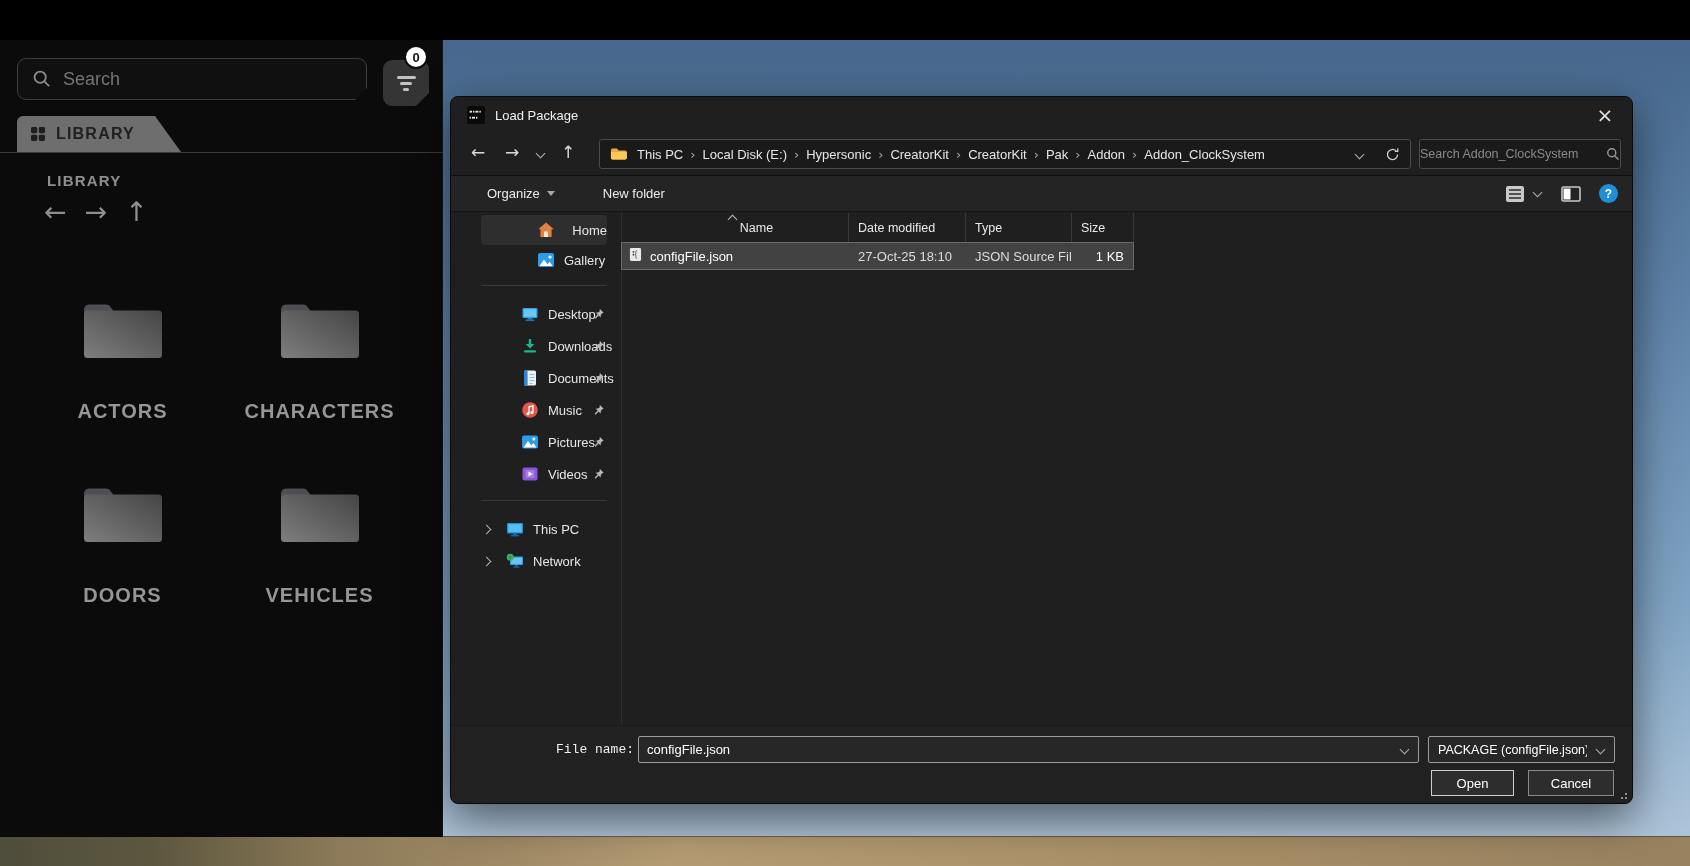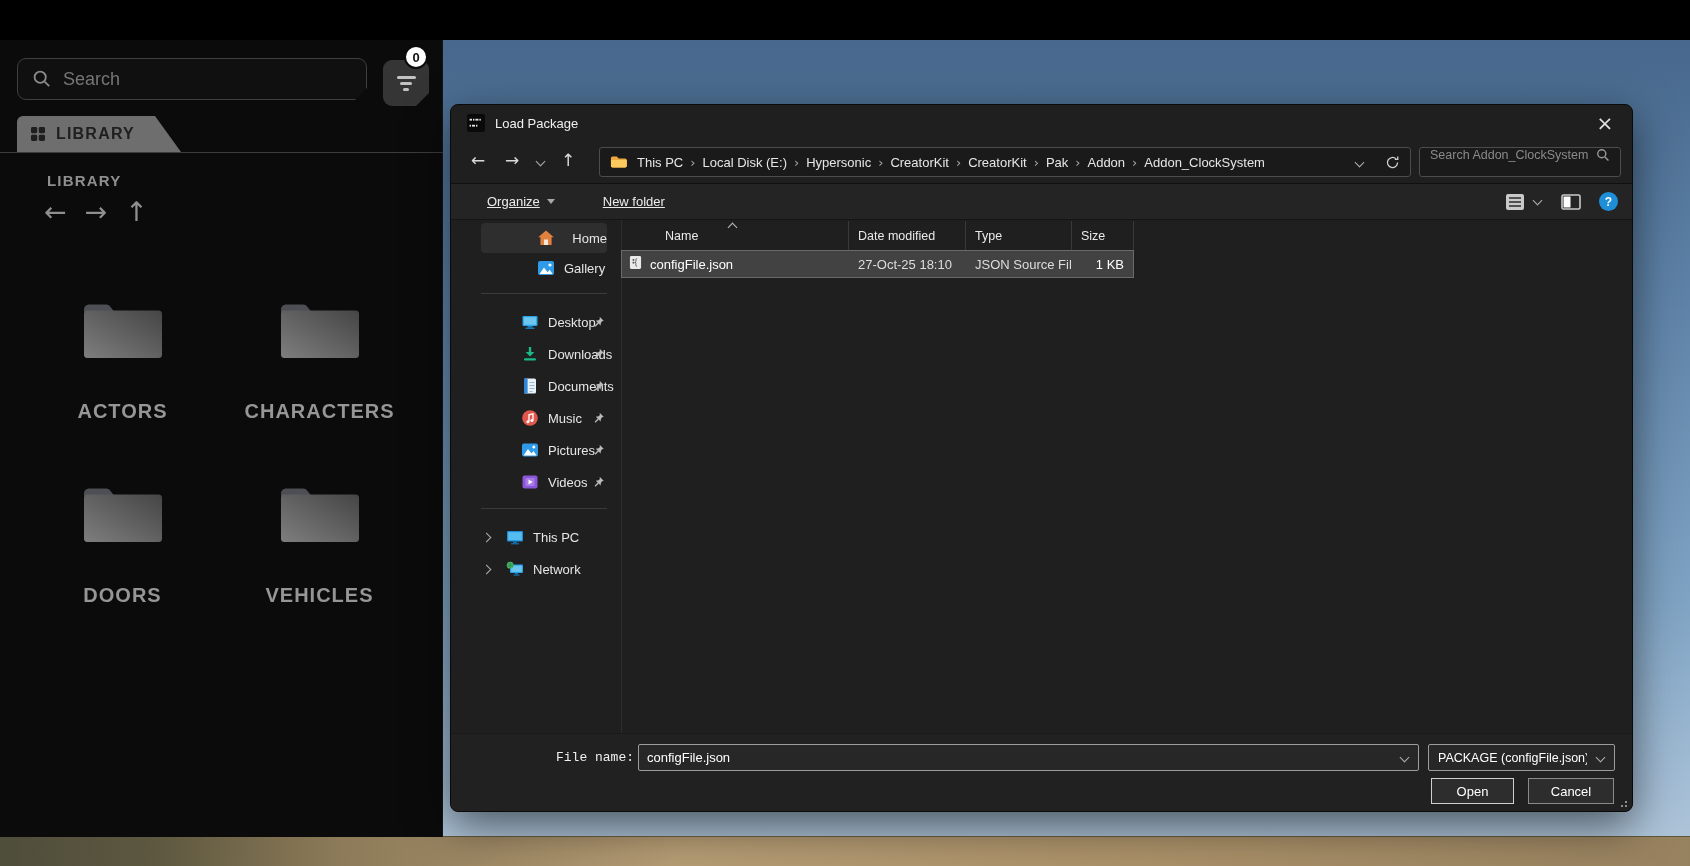--- a/index.html
+++ b/index.html
@@ -45,21 +45,21 @@
   .lib-tab-label{font-size:16px;font-weight:800;letter-spacing:1.2px;color:#1f1f1f;}
   .tab-underline{position:absolute;left:0;top:112px;width:443px;height:1px;background:#3c3c3c;}
   .lib-heading{position:absolute;left:47px;top:132px;font-size:15px;font-weight:800;letter-spacing:1.2px;color:#8f8f8f;}
   .lib-arrows{position:absolute;left:44px;top:158px;display:flex;gap:18px;}
   .lib-arrow{font-size:27px;color:#8f8f8f;line-height:1;cursor:pointer;font-family:"DejaVu Sans",sans-serif;}
   .folder-grid{position:absolute;left:24px;top:250px;display:grid;grid-template-columns:197px 197px;grid-auto-rows:184px;}
   .folder-cell{display:flex;flex-direction:column;align-items:center;padding-top:8px;cursor:pointer;}
   .folder-cell .flabel{margin-top:36px;font-size:20px;font-weight:700;letter-spacing:1px;color:#969696;}
 
   
-  .dialog{position:absolute;left:450px;top:104px;width:1183px;height:708px;background:var(--dialog-bg);
+  .dialog{position:absolute;left:450px;top:96px;width:1183px;height:708px;background:var(--dialog-bg);
     border:1px solid #0a0a0a;border-radius:8px;box-shadow:0 14px 44px rgba(0,0,0,.55);z-index:20;overflow:hidden;
     font-size:13px;color:#e8e8e8;}
   .titlebar{position:absolute;left:0;top:0;right:0;height:36px;display:flex;align-items:center;padding-left:16px;gap:10px;}
   .dlg-title{font-size:13px;color:#f0f0f0;}
   .close-btn{position:absolute;right:8px;top:0;width:38px;height:36px;display:flex;align-items:center;justify-content:center;
     font-size:20px;color:#e0e0e0;cursor:pointer;font-family:"DejaVu Sans",sans-serif;}
 
   .navrow{position:absolute;left:0;top:36px;right:0;height:42px;}
   .nav-arrow{position:absolute;top:9px;font-size:17px;color:#dadada;cursor:pointer;font-family:"DejaVu Sans",sans-serif;}
   .chev{display:inline-block;width:7px;height:7px;border-right:1.5px solid #b0b0b0;border-bottom:1.5px solid #b0b0b0;}
@@ -68,26 +68,26 @@
   .recents-chev{position:absolute;left:86px;top:17px;cursor:pointer;}
   .addressbar{position:absolute;left:148px;top:6px;width:812px;height:30px;background:#1a1a1a;border:1px solid #4c4c4c;
     border-radius:3px;display:flex;align-items:center;padding:0 10px;gap:8px;}
   .crumbs{display:flex;align-items:center;gap:5px;white-space:nowrap;overflow:hidden;}
   .crumb{font-size:13px;color:#e6e6e6;padding:0 2px;cursor:pointer;}
   .crumb-sep{font-size:13px;color:#a8a8a8;font-family:"DejaVu Sans",sans-serif;}
   .addr-spacer{flex:1;}
   .addr-chev{margin-right:14px;cursor:pointer;}
   .refresh{cursor:pointer;display:flex;align-items:center;}
   .dlg-search{position:absolute;left:968px;top:6px;width:202px;height:30px;background:#1a1a1a;border:1px solid #4c4c4c;
-    border-radius:3px;display:flex;align-items:flex-start;padding:0 10px;gap:6px;}
+    border-radius:3px;display:flex;align-items:center;padding:0 0;gap:6px;}
   .dlg-search input{flex:1;min-width:0;background:transparent;border:none;outline:none;font-size:12.5px;color:#bbbbbb;}
   .dlg-search input::placeholder{color:#8a8a8a;}
 
   .dlg-toolbar{position:absolute;left:0;top:78px;right:0;height:37px;background:var(--toolbar-bg);
-    border-top:1px solid #101010;border-bottom:1px solid #151515;display:flex;padding-left:36px;gap:48px;text-decoration:underline;}
+    border-top:1px solid #101010;border-bottom:1px solid #151515;display:flex;padding-left:36px;gap:48px;}
   .tb-item{display:flex;align-items:center;gap:7px;font-size:13px;color:#ececec;cursor:pointer;}
   .tb-caret{width:0;height:0;border-left:4.5px solid transparent;border-right:4.5px solid transparent;border-top:5px solid #a8a8a8;}
   .tb-right{position:absolute;right:14px;top:0;height:100%;display:flex;align-items:center;gap:8px;}
   .view-icon{cursor:pointer;display:flex;align-items:center;}
   .help-btn{width:19px;height:19px;border-radius:50%;background:var(--help-blue);color:#fff;font-size:12px;font-weight:700;
     display:flex;align-items:center;justify-content:center;cursor:pointer;margin-left:10px;}
 
   .dlg-body{position:absolute;left:0;top:115px;right:0;bottom:78px;}
   .side-divider{position:absolute;left:170px;top:0;bottom:0;width:1px;background:#2d2d2d;}
   .dlg-sidebar{position:absolute;left:30px;top:3px;width:126px;}
@@ -98,21 +98,21 @@
   .nav-row .nicon{flex:0 0 auto;display:flex;align-items:center;}
   .nav-row.top-item{padding-left:56px;}
   .nav-row.pinned-item{padding-left:40px;}
   .nav-row.tree-item{padding-left:2px;gap:0;}
   .nav-row.tree-item .nicon{margin-left:16px;margin-right:9px;}
   .nav-pin{position:absolute;right:2px;top:50%;transform:translateY(-50%) rotate(0deg);display:flex;}
   .nav-sep{height:1px;background:#3a3a3a;margin:10px 0 12px 0;}
 
   .list-header{position:absolute;left:170px;top:1px;height:30px;display:flex;}
   .hcell{line-height:30px;font-size:12.5px;color:#eaeaea;border-right:1px solid #3a3a3a;padding-left:9px;cursor:pointer;position:relative;}
-  .hcell.c0{width:228px;padding-left:44px;}
+  .hcell.c0{width:228px;padding-left:44px;text-align:center;}
   .hcell.c1{width:117px;}.hcell.c2{width:106px;}.hcell.c3{width:62px;}
   .sort-caret{position:absolute;left:108px;top:3px;width:7px;height:7px;border-left:1.3px solid #bdbdbd;border-top:1.3px solid #bdbdbd;transform:rotate(45deg);}
   .file-rows{position:absolute;left:171px;top:31px;right:0;}
   .file-row{width:511px;height:26px;display:flex;align-items:center;cursor:pointer;}
   .file-row.selected{background:var(--selected-row-bg);outline:1px solid #6a6a6a;}
   .cell{font-size:13px;color:#dddddd;white-space:nowrap;overflow:hidden;}
   .cell.name{width:227px;display:flex;align-items:center;gap:8px;padding-left:7px;color:#ffffff;}
   .cell.date{width:117px;padding-left:9px;}
   .cell.type{width:106px;padding-left:9px;}
   .cell.size{width:60px;text-align:right;padding-right:8px;color:#ffffff;}

